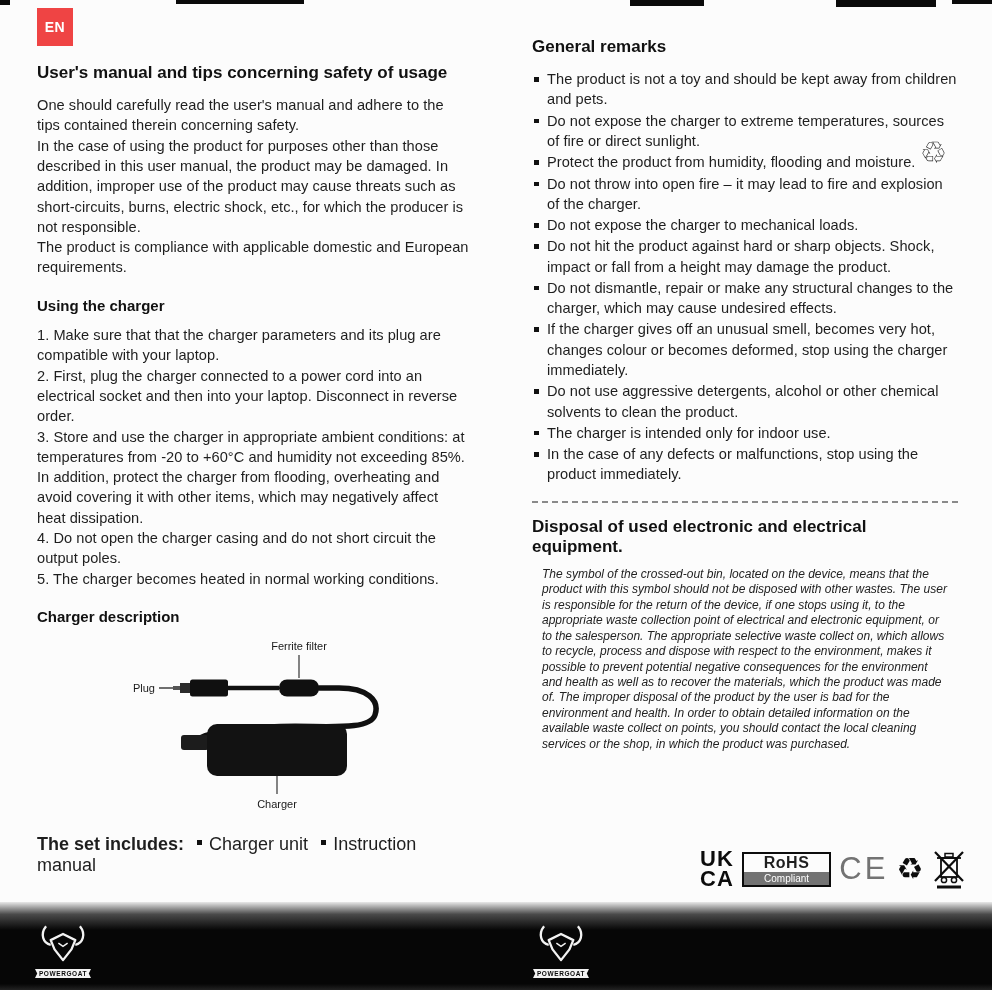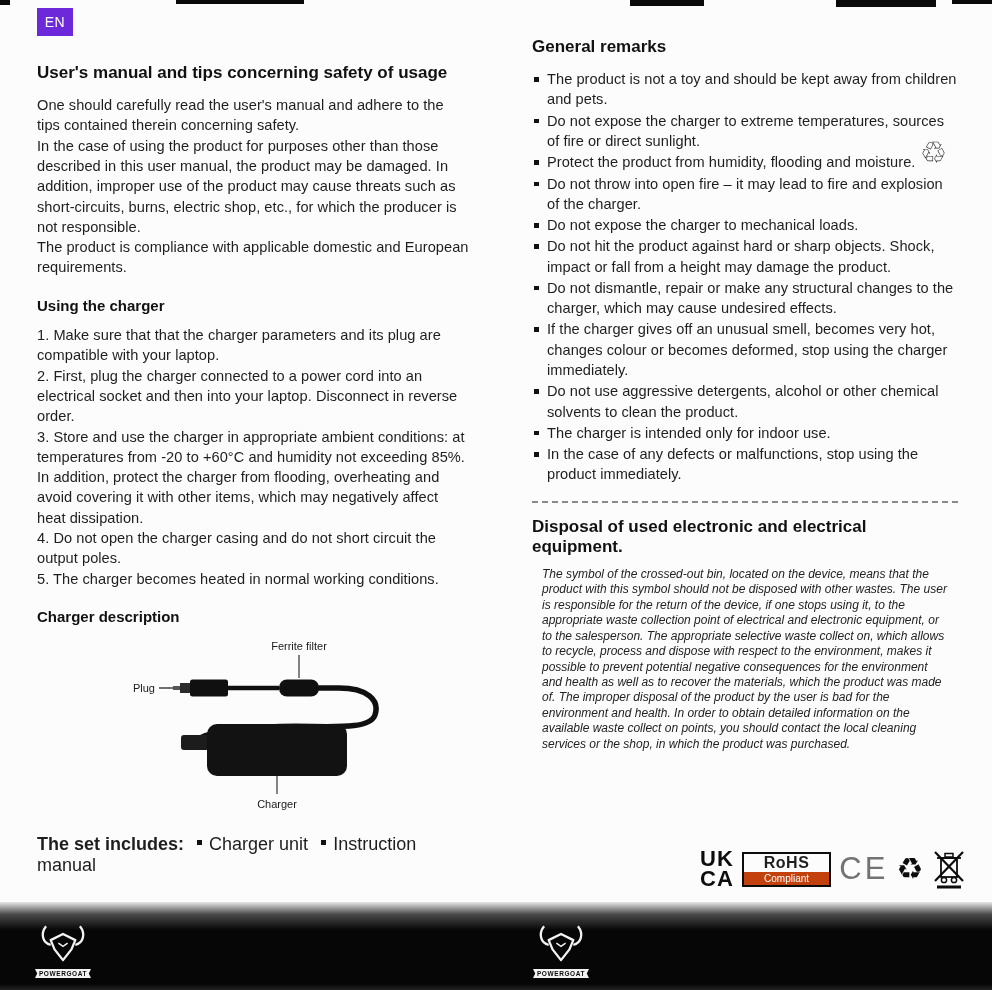--- a/index.html
+++ b/index.html
@@ -10,22 +10,22 @@
     background: #fcfcfc;
     font-family: "Liberation Sans", sans-serif;
     color: #1e1e1e;
     overflow: hidden;
   }
   
   .artifact { position:absolute; background:#0a0a0a; }
 
   .lang-badge {
     position:absolute; left:37px; top:8px;
-    width:36px; height:28px; background:#6d28d9;
-    color:#fff; font-weight:normal; font-size:14px;
+    width:36px; height:38px; background:#ef4444;
+    color:#fff; font-weight:bold; font-size:14px;
     display:flex; align-items:center; justify-content:center;
     letter-spacing:.5px;
   }
 
   .col-left  { position:absolute; left:37px;  top:62px; width:432px; }
   .col-right { position:absolute; left:532px; top:36px; width:426px; }
 
   .h-main { font-size:17px; font-weight:bold; color:#111; margin:0 0 11px 0; line-height:1.3; }
   .h-sub  { font-size:15px; font-weight:bold; color:#111; margin:18px 0 10px 0; line-height:1.3; }
 
@@ -59,21 +59,21 @@
   }
 
   
   .certs {
     position:absolute; left:700px; top:848px;
     display:flex; align-items:center; gap:8px;
   }
   .ukca { font-weight:bold; font-size:22px; line-height:.92; letter-spacing:1px; color:#0c0c0c; }
   .rohs { border:2.5px solid #0c0c0c; text-align:center; min-width:62px; }
   .rohs .rohs-name { font-weight:bold; font-size:16px; padding:0 20px; letter-spacing:.5px; }
-  .rohs .rohs-sub  { background:#c2410c; color:#fff; font-size:10px; padding:1px 3px; }
+  .rohs .rohs-sub  { background:#737373; color:#fff; font-size:10px; padding:1px 3px; }
   .ce { font-size:31px; font-weight:500; letter-spacing:3px; color:#737373; }
   .recycle-glyph { font-size:30px; color:#0c0c0c; line-height:1; }
   .margin-recycle {
     position:absolute; left:920px; top:138px;
     font-size:30px; color:#2a2a2a; line-height:1;
   }
 
   
   .footer {
     position:absolute; left:0; bottom:0; width:992px; height:88px;
@@ -100,21 +100,21 @@
   <div class="artifact" style="left:836px;top:0;width:100px;height:7px;"></div>
   <div class="artifact" style="left:952px;top:0;width:40px;height:4px;"></div>
 
   <div class="lang-badge">EN</div>
 
   <div class="margin-recycle">♲</div>
 
   <div class="col-left">
     <div class="h-main">User's manual and tips concerning safety of usage</div>
     <div class="para">One should carefully read the user's manual and adhere to the tips contained therein concerning safety.</div>
-    <div class="para">In the case of using the product for purposes other than those described in this user manual, the product may be damaged. In addition, improper use of the product may cause threats such as short-circuits, burns, electric shop, etc., for which the producer is not responsible.</div>
+    <div class="para">In the case of using the product for purposes other than those described in this user manual, the product may be damaged. In addition, improper use of the product may cause threats such as short-circuits, burns, electric shock, etc., for which the producer is not responsible.</div>
     <div class="para">The product is compliance with applicable domestic and European requirements.</div>
 
     <div class="h-sub">Using the charger</div>
     <div class="step">1. Make sure that that the charger parameters and its plug are compatible with your laptop.</div>
     <div class="step">2. First, plug the charger connected to a power cord into an electrical socket and then into your laptop. Disconnect in reverse order.</div>
     <div class="step">3. Store and use the charger in appropriate ambient conditions: at temperatures from -20 to +60°C and humidity not exceeding 85%. In addition, protect the charger from flooding, overheating and avoid covering it with other items, which may negatively affect heat dissipation.</div>
     <div class="step">4. Do not open the charger casing and do not short circuit the output poles.</div>
     <div class="step">5. The charger becomes heated in normal working conditions.</div>
 
     <div class="h-sub">Charger description</div>

